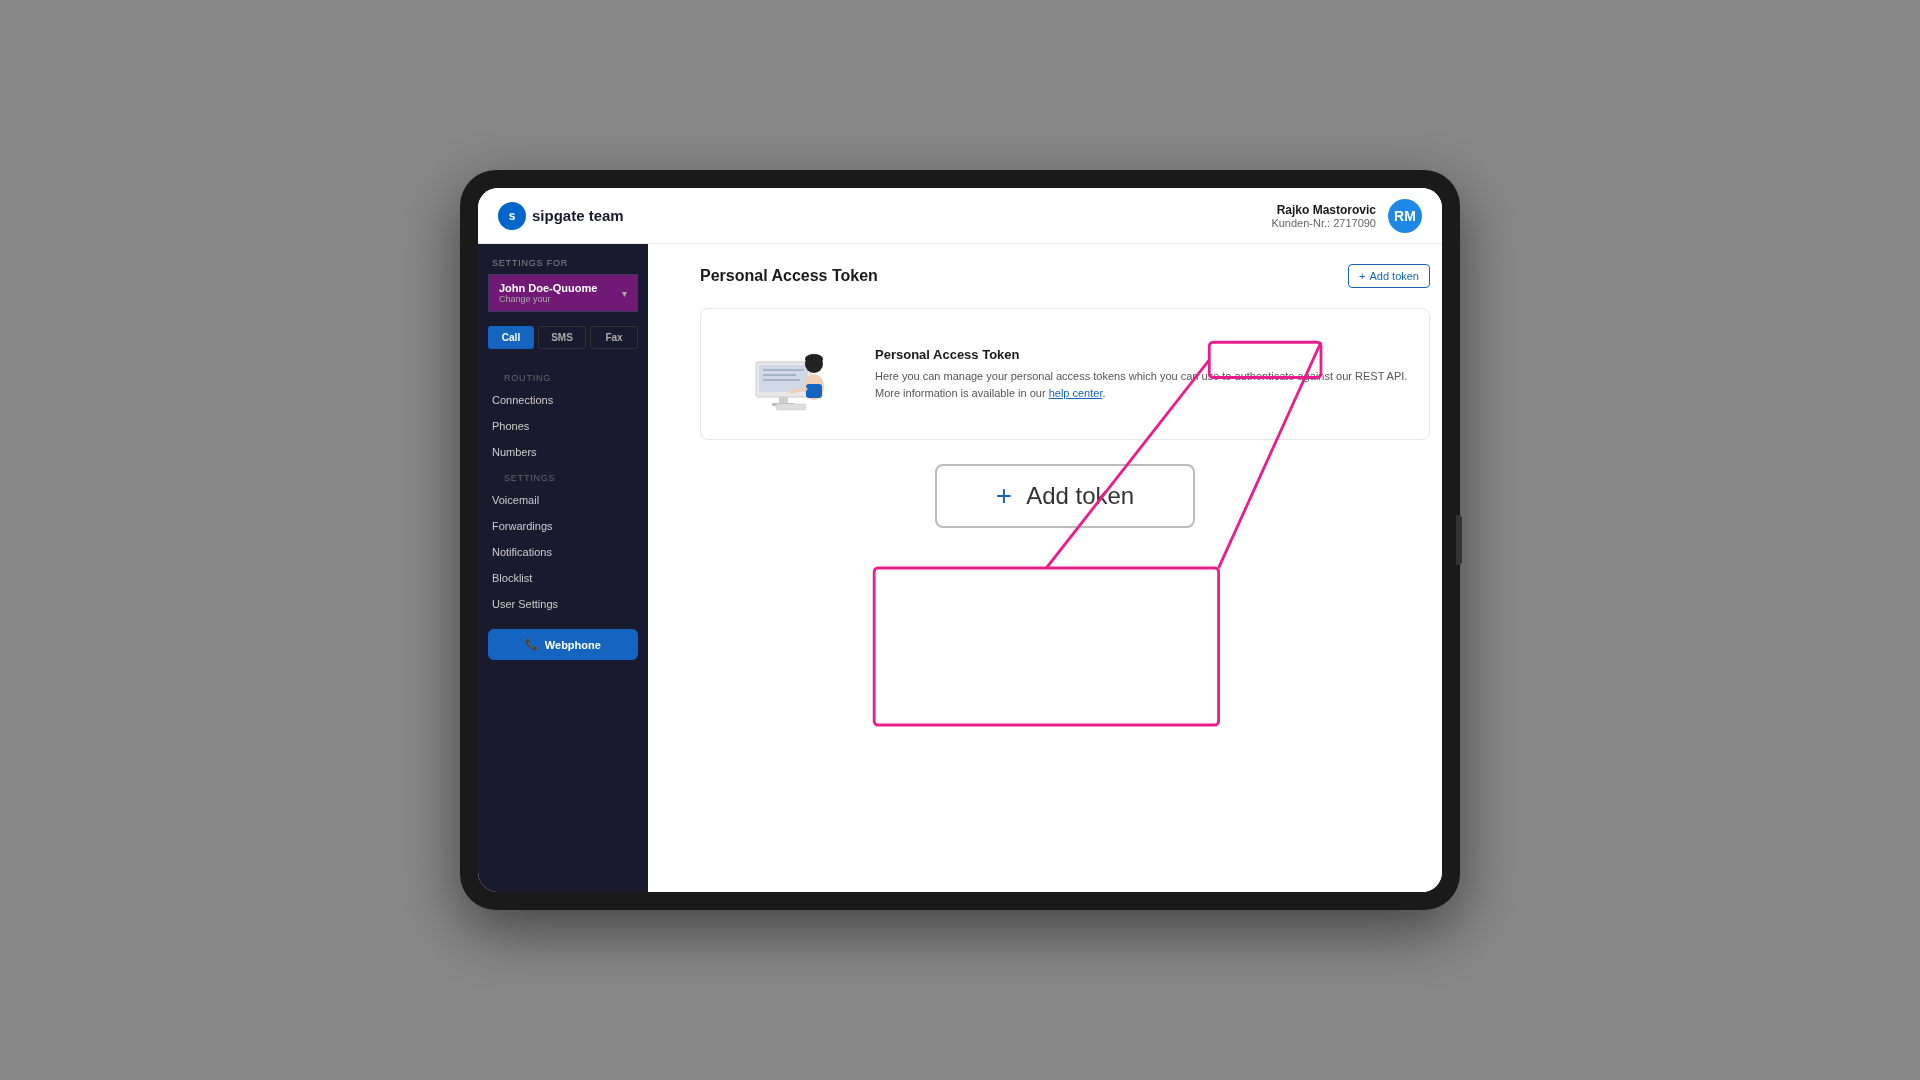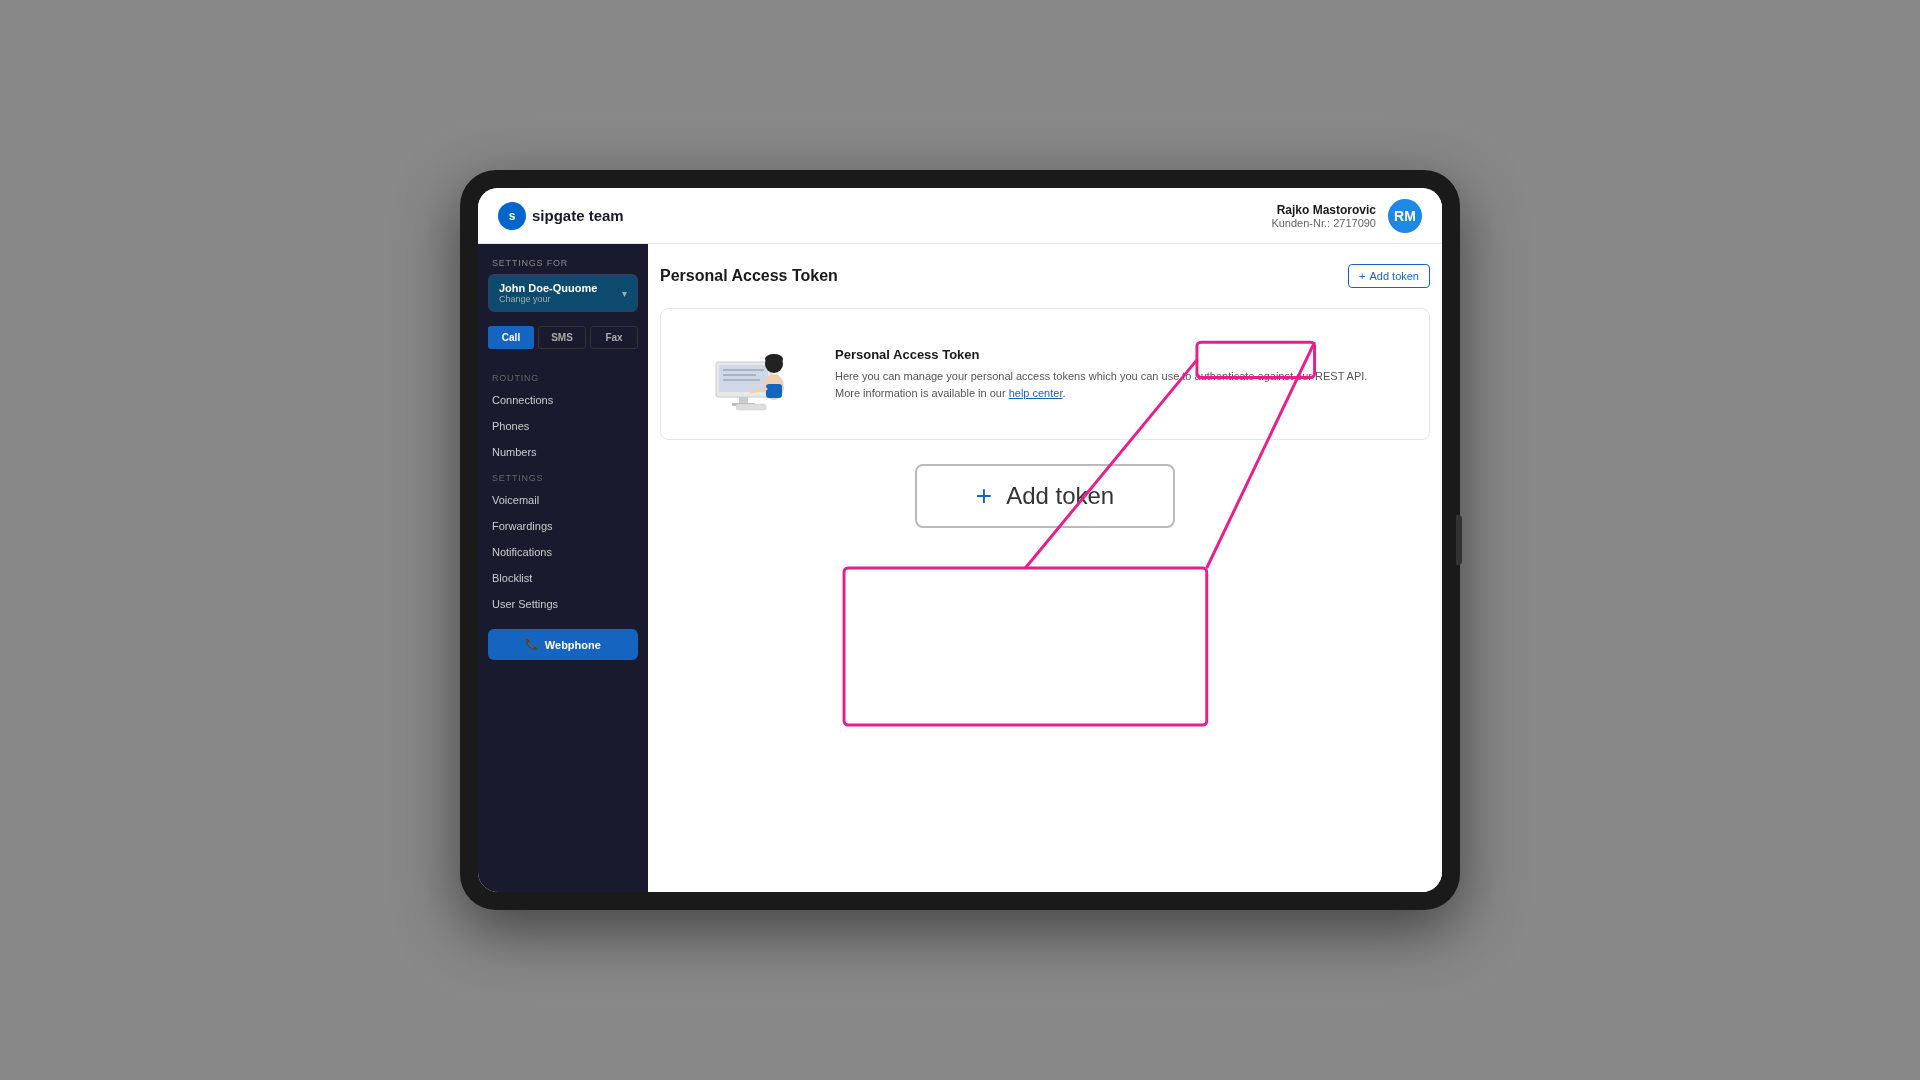--- a/index.html
+++ b/index.html
@@ -106,20 +106,21 @@
       color: white;
       font-size: 14px;
       font-weight: 700;
     }
 
     
     .main-layout {
       display: flex;
       flex: 1;
       overflow: hidden;
+      gap: 40px;
     }
 
     
     .sidebar {
       width: 170px;
       background: #1a1a2e;
       flex-shrink: 0;
       padding: 14px 0;
       overflow-y: auto;
     }
@@ -128,23 +129,23 @@
       font-size: 9px;
       color: #888;
       text-transform: uppercase;
       letter-spacing: 0.8px;
       padding: 0 14px;
       margin-bottom: 6px;
     }
 
     .user-selector {
       margin: 0 10px 14px;
-      background: #0c4a6e;
+      background: #701a75;
       border: 1px solid #3a3a5e;
-      border-radius: 6px;
+      border-radius: 0;
       padding: 7px 10px;
       display: flex;
       align-items: center;
       justify-content: space-between;
       cursor: pointer;
     }
 
     .user-selector-name {
       font-size: 11px;
       font-weight: 600;
@@ -186,21 +187,21 @@
       background: #1a1a2e;
       color: #aaa;
       border: 1px solid #333;
     }
 
     .nav-section-label {
       font-size: 9px;
       color: #666;
       text-transform: uppercase;
       letter-spacing: 0.8px;
-      padding: 8px 14px 4px;
+      padding: 8px 26px 4px;
     }
 
     .nav-item {
       padding: 7px 14px;
       font-size: 11px;
       color: #ccc;
       cursor: pointer;
       display: flex;
       align-items: center;
     }

